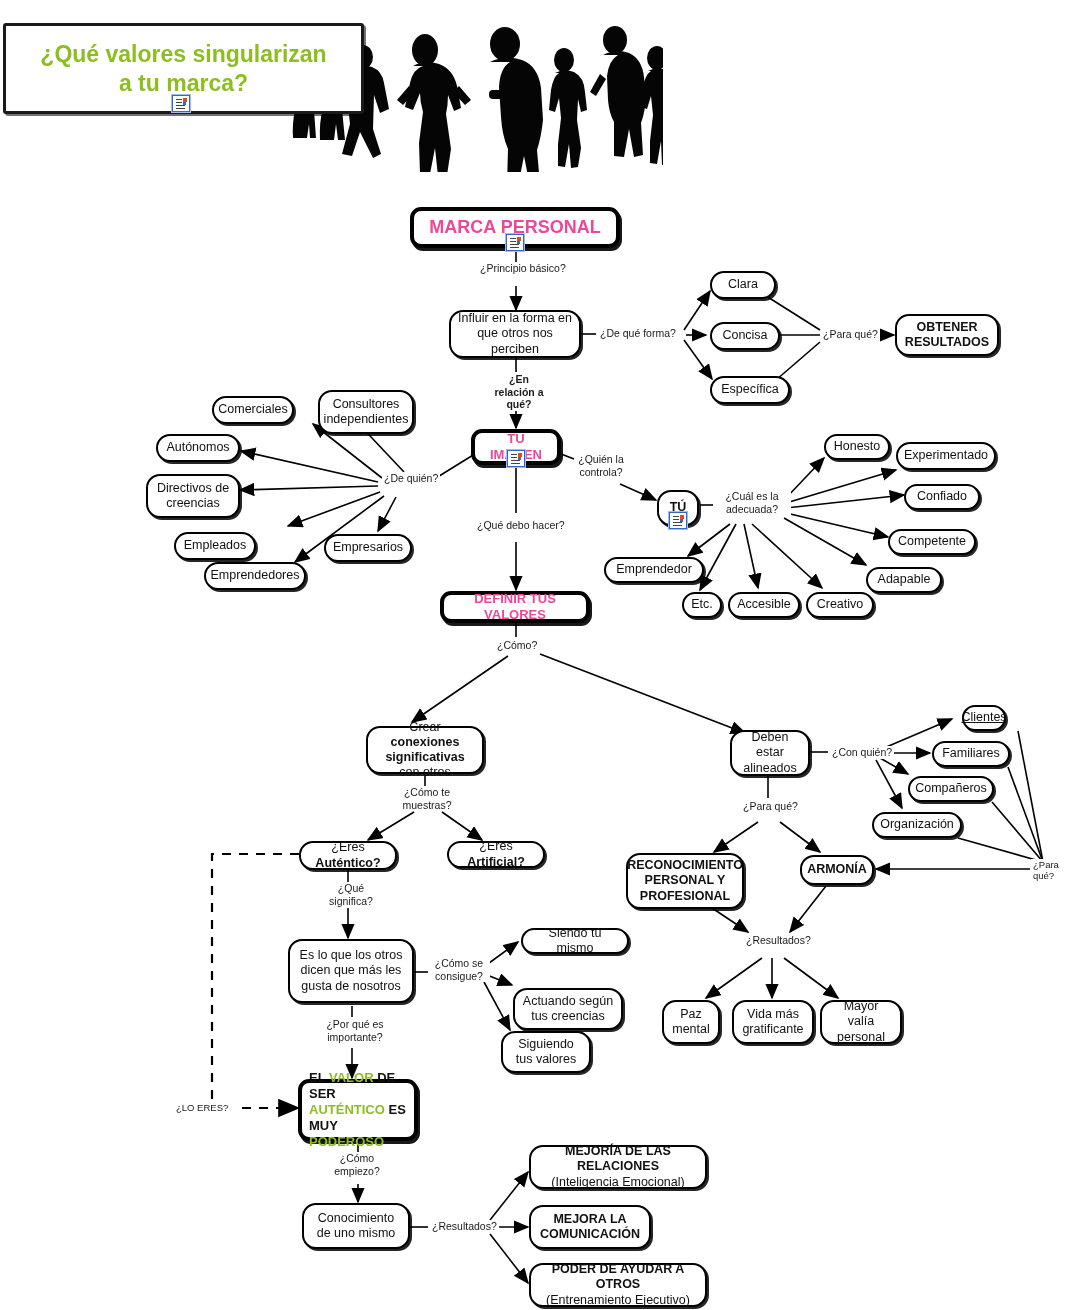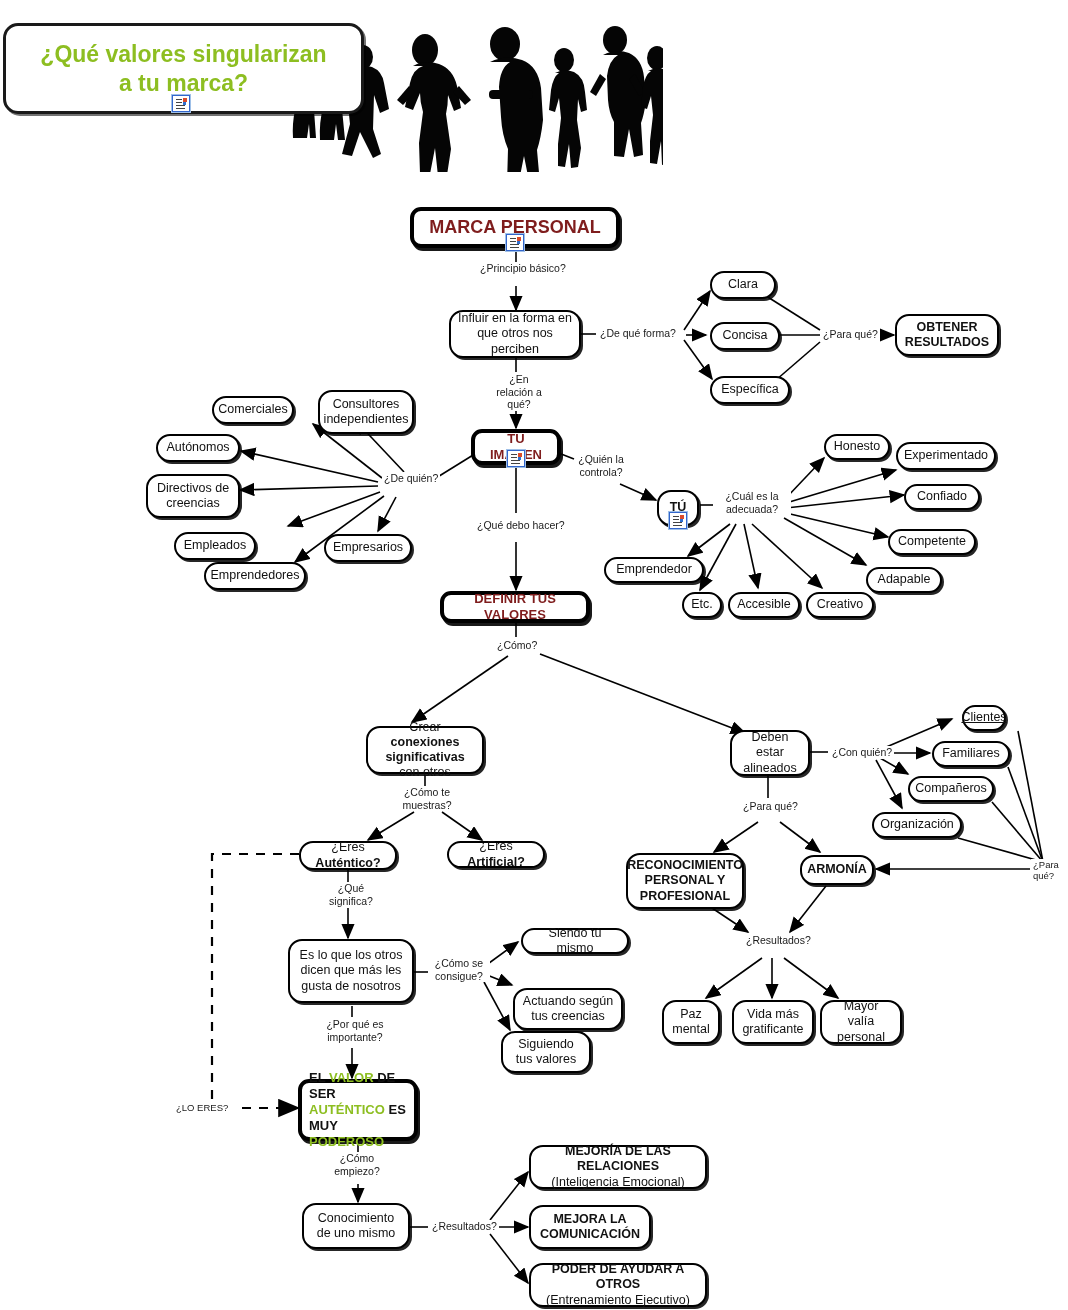--- a/index.html
+++ b/index.html
@@ -21,26 +21,26 @@
     justify-content:center;
     text-align:center;
     line-height:1.22;
     font-size:12.5px;
     color:#111;
     padding:4px 7px;
   }
   .node.thick{border-width:4px;border-radius:11px;box-shadow:2px 3px 0 0 rgba(0,0,0,0.9);}
   .node.bold{font-weight:bold;}
   .node .green{color:#8DBE21;}
-  .node.greentxt{color:#7f1d1d;font-weight:bold;}
+  .node.greentxt{color:#ec4899;font-weight:bold;}
 
   
   #title-box{
     position:absolute;left:3px;top:23px;width:355px;height:85px;
-    border:3px solid #1a1a1a;border-radius:15px;background:#fff;
+    border:3px solid #1a1a1a;border-radius:3px;background:#fff;
     display:flex;align-items:center;justify-content:center;text-align:center;
     font-size:23px;font-weight:bold;color:#8DBE21;line-height:1.25;
     box-shadow:2px 2px 0 0 rgba(0,0,0,0.55);
     z-index:5;
   }
   #title-box .t{padding:0 8px;}
 
   
   .lbl{
     position:absolute;
@@ -336,21 +336,21 @@
     <span><b>MEJORÍA DE LAS RELACIONES</b><br><span>(Inteligencia Emocional)</span></span>
   </div>
   <div class="node bold" style="left:529px;top:1205px;width:122px;height:44px;">MEJORA LA COMUNICACIÓN</div>
   <div class="node" style="left:529px;top:1263px;width:178px;height:44px;">
     <span><b>PODER DE AYUDAR A OTROS</b><br><span>(Entrenamiento Ejecutivo)</span></span>
   </div>
 
   <div class="lbl" style="left:478px;top:262px;">¿Principio básico?</div>
   <div class="lbl" style="left:598px;top:327px;">¿De qué forma?</div>
   <div class="lbl" style="left:821px;top:328px;">¿Para qué?</div>
-  <div class="lbl" style="left:489px;top:373px;width:56px;white-space:normal;text-align:center;">¿En relación a qué?</div>
+  <div class="lbl" style="left:489px;top:373px;width:56px;white-space:normal;text-align:center;font-weight:bold;">¿En relación a qué?</div>
   <div class="lbl" style="left:382px;top:472px;">¿De quién?</div>
   <div class="lbl" style="left:576px;top:453px;width:46px;white-space:normal;text-align:center;">¿Quién la controla?</div>
   <div class="lbl" style="left:713px;top:490px;width:74px;white-space:normal;text-align:center;">¿Cuál es la adecuada?</div>
   <div class="lbl" style="left:475px;top:519px;">¿Qué debo hacer?</div>
   <div class="lbl" style="left:495px;top:639px;">¿Cómo?</div>
   <div class="lbl" style="left:400px;top:786px;width:50px;white-space:normal;text-align:center;">¿Cómo te muestras?</div>
   <div class="lbl" style="left:830px;top:746px;">¿Con quién?</div>
   <div class="lbl tiny" style="left:1031px;top:859px;width:34px;white-space:normal;text-align:left;">¿Para qué?</div>
   <div class="lbl" style="left:741px;top:800px;">¿Para qué?</div>
   <div class="lbl" style="left:326px;top:882px;width:46px;white-space:normal;text-align:center;">¿Qué significa?</div>

